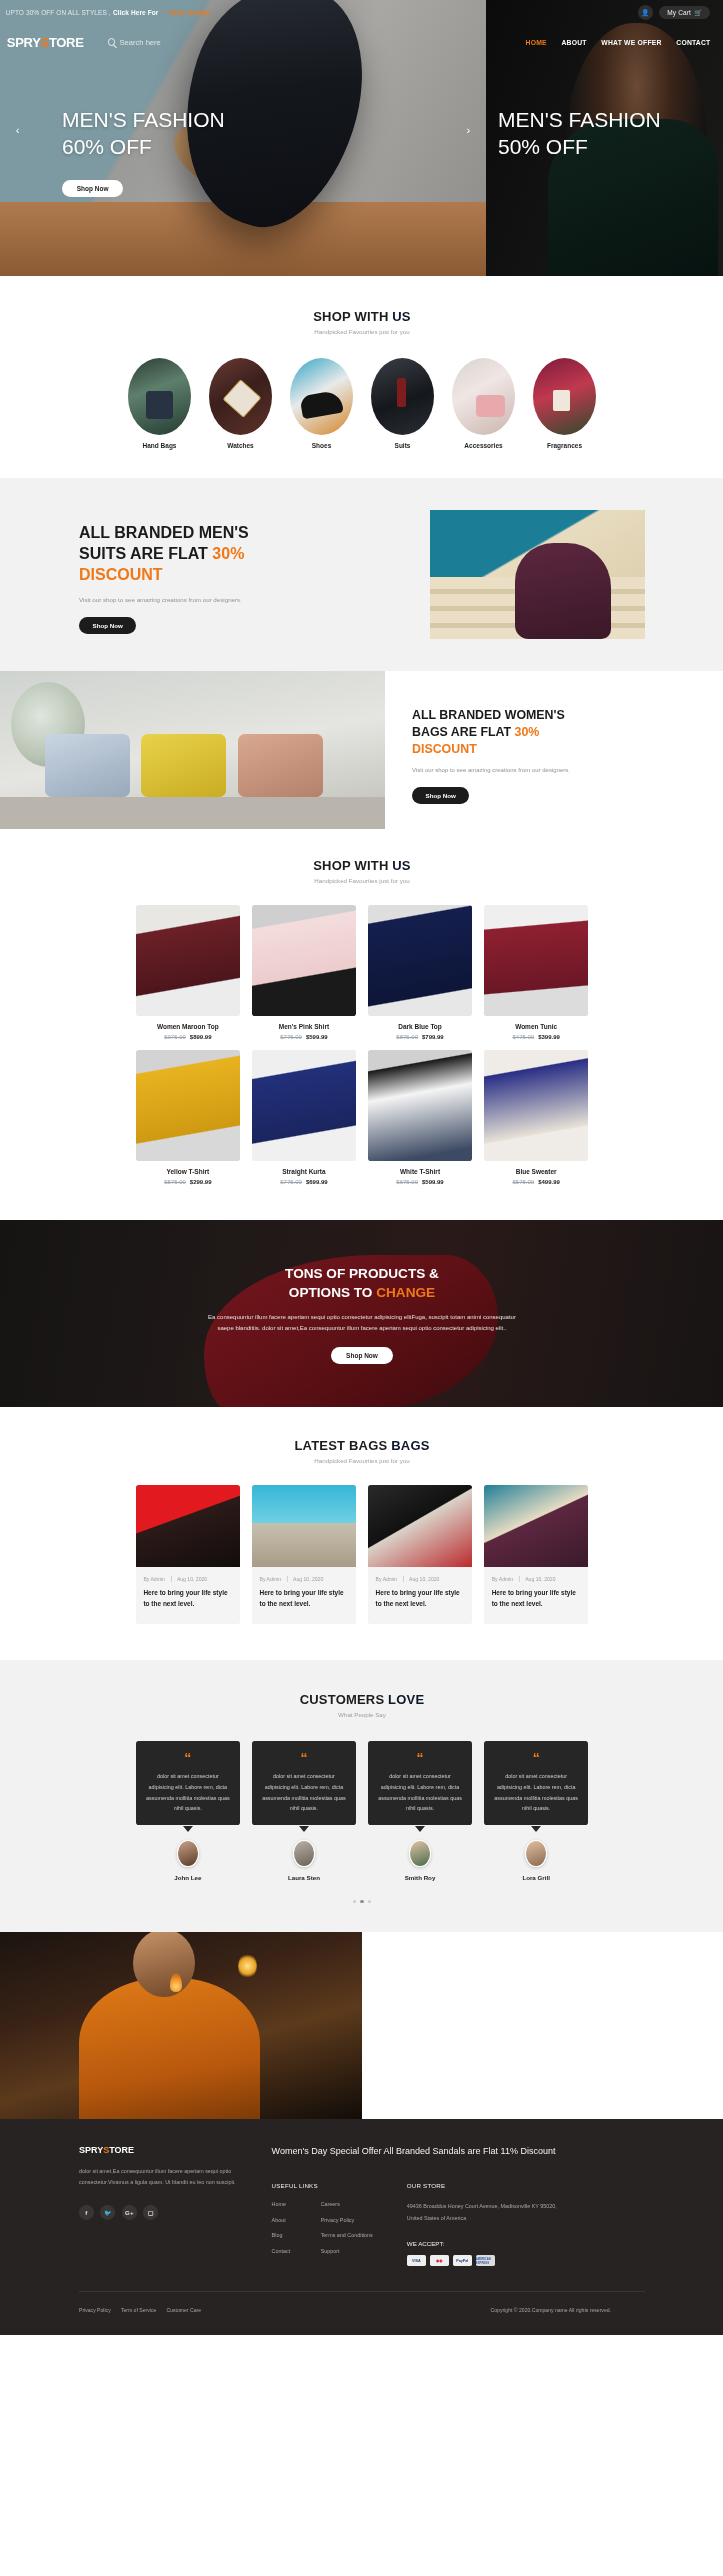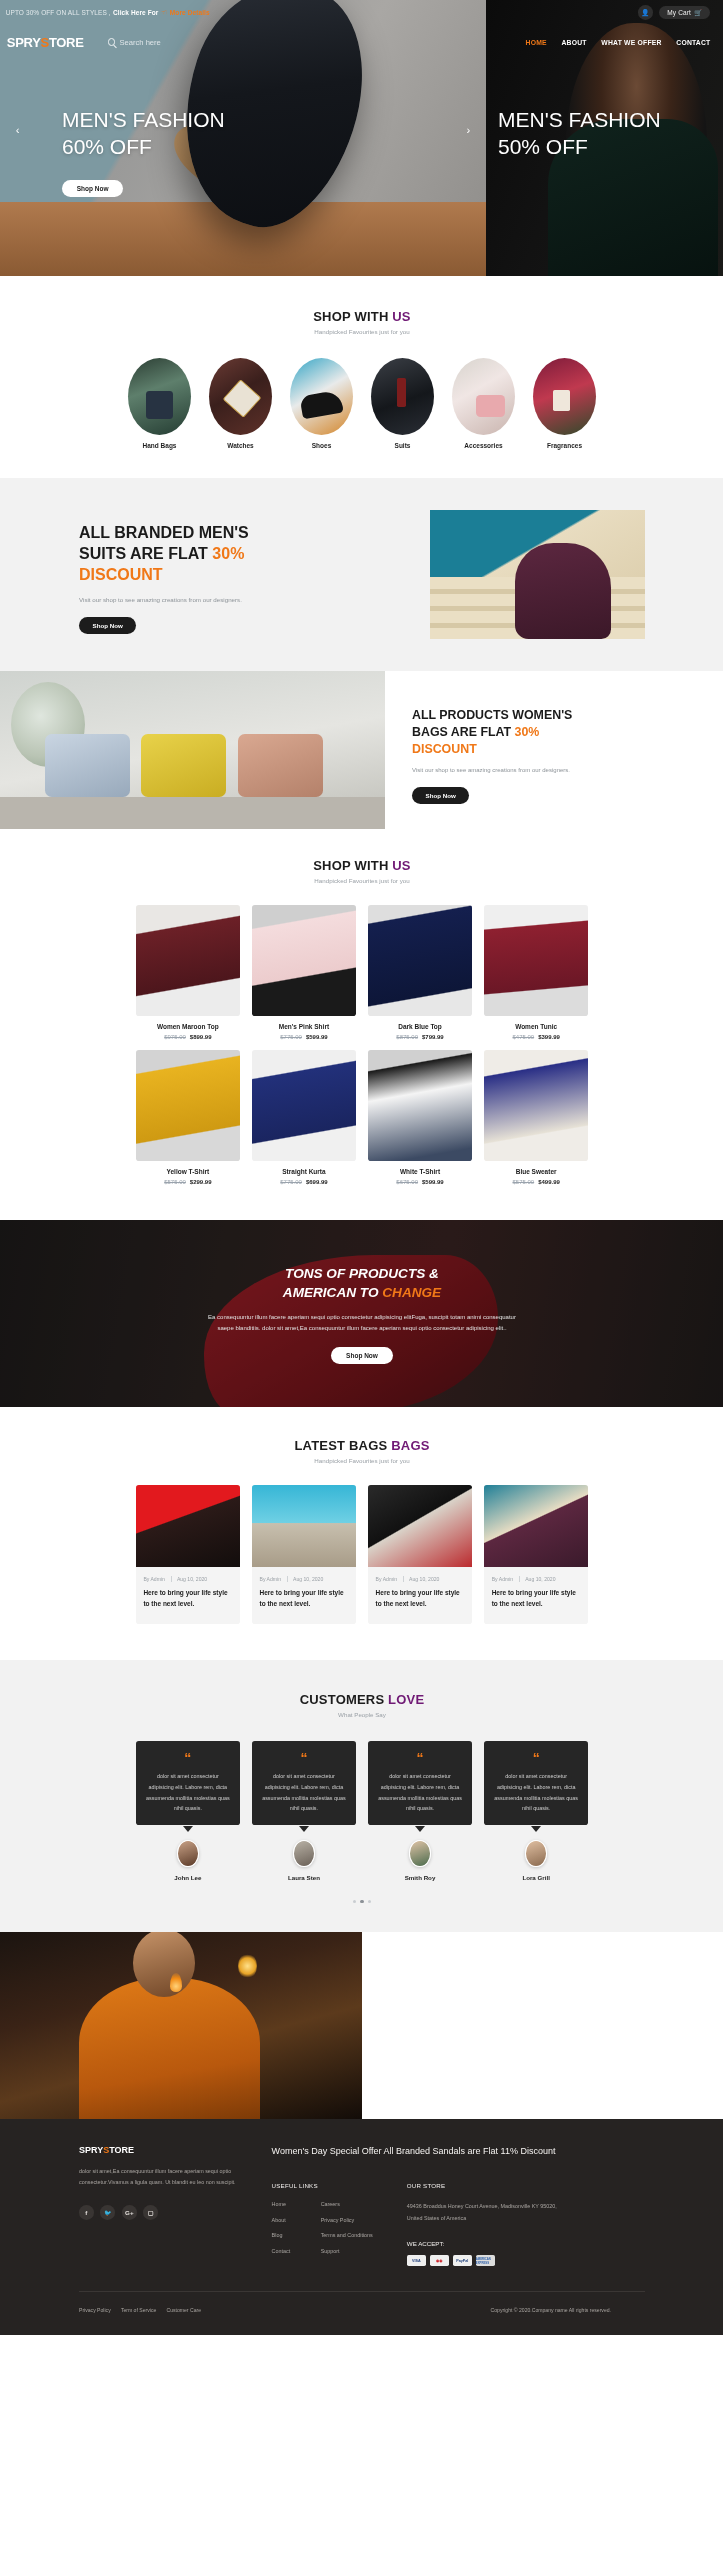--- a/index.html
+++ b/index.html
@@ -127,21 +127,21 @@
     color:#fff; font-size:11.3px; display:flex; align-items:center; justify-content:center;
   }
   .arrow-l { left:10.2px; }
   .arrow-r { left:461px; }
 
   
   .sec-title {
     text-align:center; font-size:13px; font-weight:bold; letter-spacing:0.2px;
     color:#1c1c1c;
   }
-  .sec-title .hl { color:#701a75; }
+  .sec-title .hl { color:#0f172a; }
   .sec-sub {
     text-align:center; font-size:6.2px; color:#9aa0a6; margin-top:4px;
   }
 
   
   .cats-sec { padding:33px 0 29px; background:#fff; }
   .cats {
     display:flex; justify-content:center; gap:18px; margin-top:22.6px;
   }
   .cat { width:63px; text-align:center; }
@@ -255,21 +255,21 @@
     display:flex; align-items:center; justify-content:center;
   }
   .parallax .heel {
     position:absolute; left:204px; bottom:-5.7px; width:294px; height:158px;
     background:linear-gradient(150deg,#c31f2b 0%,#8e1119 60%,#5d0a10 100%);
     border-radius:58% 18% 50% 10% / 62% 40% 60% 36%;
     opacity:.92;
   }
   .parallax .dim { position:absolute; inset:0; background:rgba(12,10,10,.38); }
   .px-copy { position:relative; z-index:5; text-align:center; width:362px; }
-  .px-copy h2 { font-size:13.6px; font-weight:bold; color:#fff; line-height:1.45;font-style:italic; }
+  .px-copy h2 { font-size:13.6px; font-weight:bold; color:#fff; line-height:1.45; }
   .px-copy h2 .hl { color:#f07818; }
   .px-copy p {
     font-size:6px; color:#e2e2e2; line-height:1.85; margin-top:9px; padding:0 19px;
   }
   .px-copy .shopnow-pill { margin-top:12.4px; }
 
   
   .blog-sec { padding:30.5px 0 36px; background:#fff; }
   .bgrid {
     width:452px; margin:21.5px auto 0;
@@ -521,21 +521,21 @@
   <section class="banner-women">
     <div class="bw-img">
       <div class="floorline"></div>
       <div class="plant"></div>
       <div class="bag bag1"></div>
       <div class="bag bag2"></div>
       <div class="bag bag3"></div>
     </div>
     <div class="bw-text">
       <h2>
-        <span>ALL PRODUCTS WOMEN'S</span><br>
+        <span>ALL BRANDED WOMEN'S</span><br>
         <span>BAGS ARE FLAT</span>
         <span class="hl">30%</span><br>
         <span class="hl">DISCOUNT</span>
       </h2>
       <p>Visit our shop to see amazing creations from our designers.</p>
       <div class="dark-pill">Shop Now</div>
     </div>
   </section>
 
   <section class="products-sec">
@@ -620,21 +620,21 @@
 
     </div>
   </section>
 
   <section class="parallax">
     <div class="heel"></div>
     <div class="dim"></div>
     <div class="px-copy">
       <h2>
         <span>TONS OF PRODUCTS &amp;</span><br>
-        <span>AMERICAN TO</span>
+        <span>OPTIONS TO</span>
         <span class="hl">CHANGE</span>
       </h2>
       <p>Ea consequuntur illum facere aperiam sequi optio consectetur adipisicing elitFuga, suscipit totam animi consequatur saepe blanditiis. dolor sit amet,Ea consequuntur illum facere aperiam sequi optio consectetur adipisicing elit..</p>
       <div class="shopnow-pill">Shop Now</div>
     </div>
   </section>
 
   <section class="blog-sec">
     <h2 class="sec-title">
       <span>LATEST BAGS</span>

